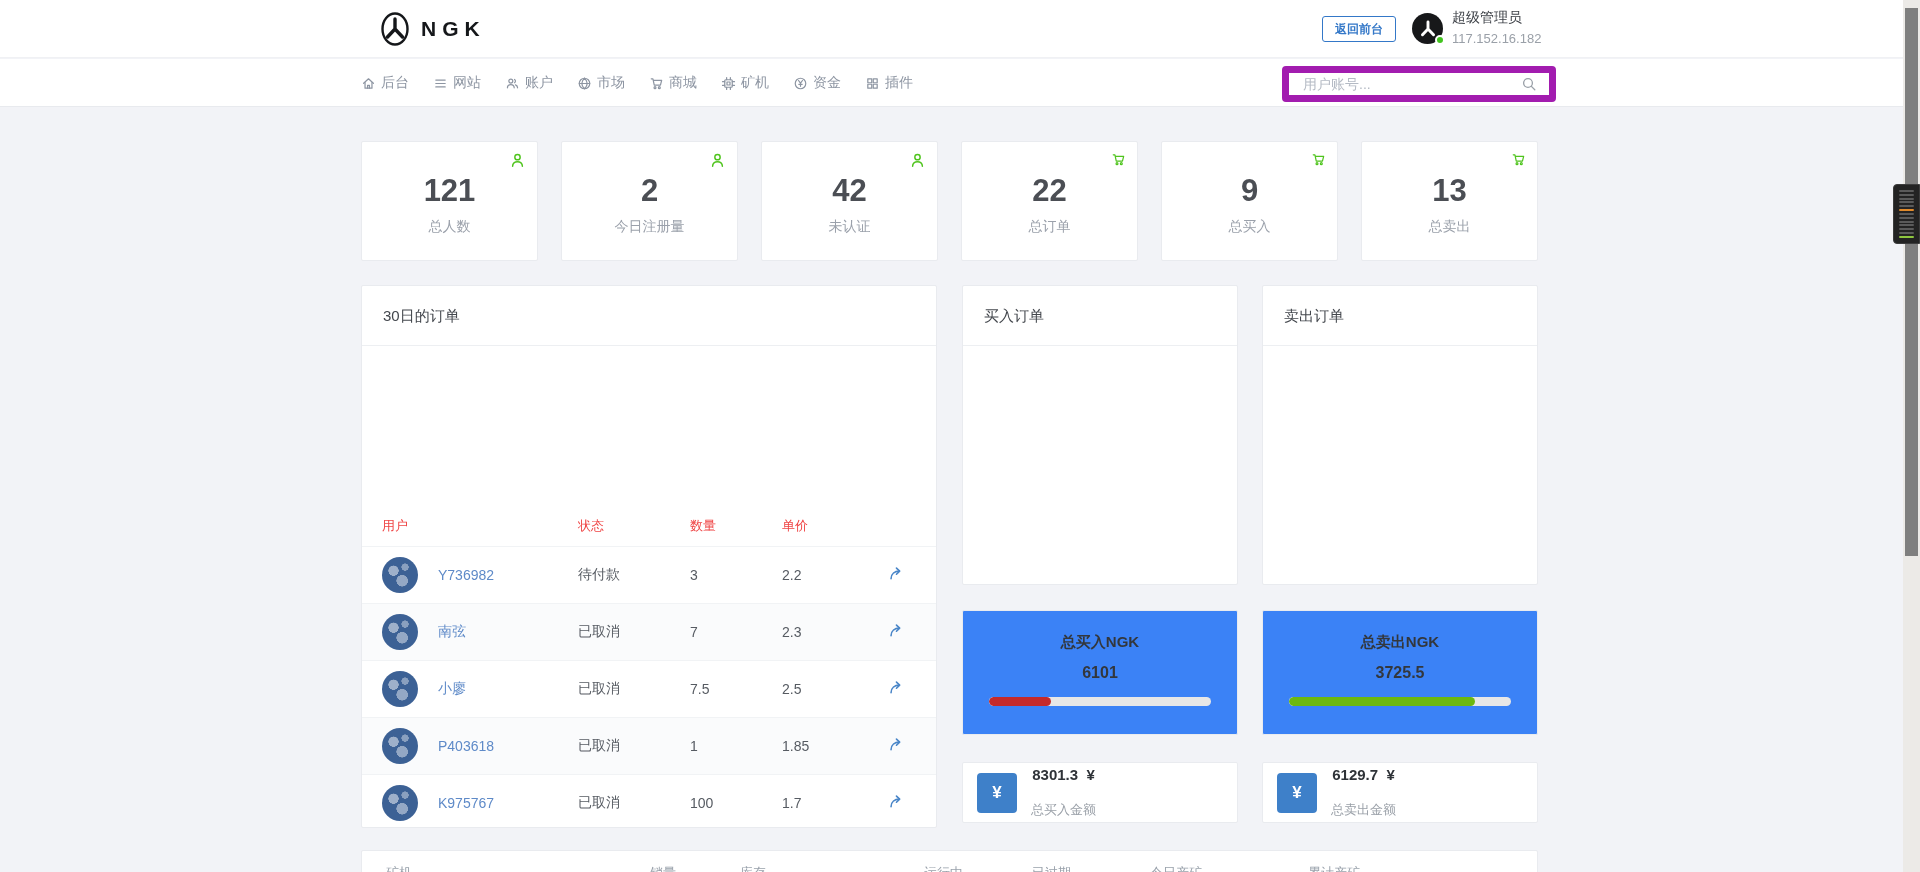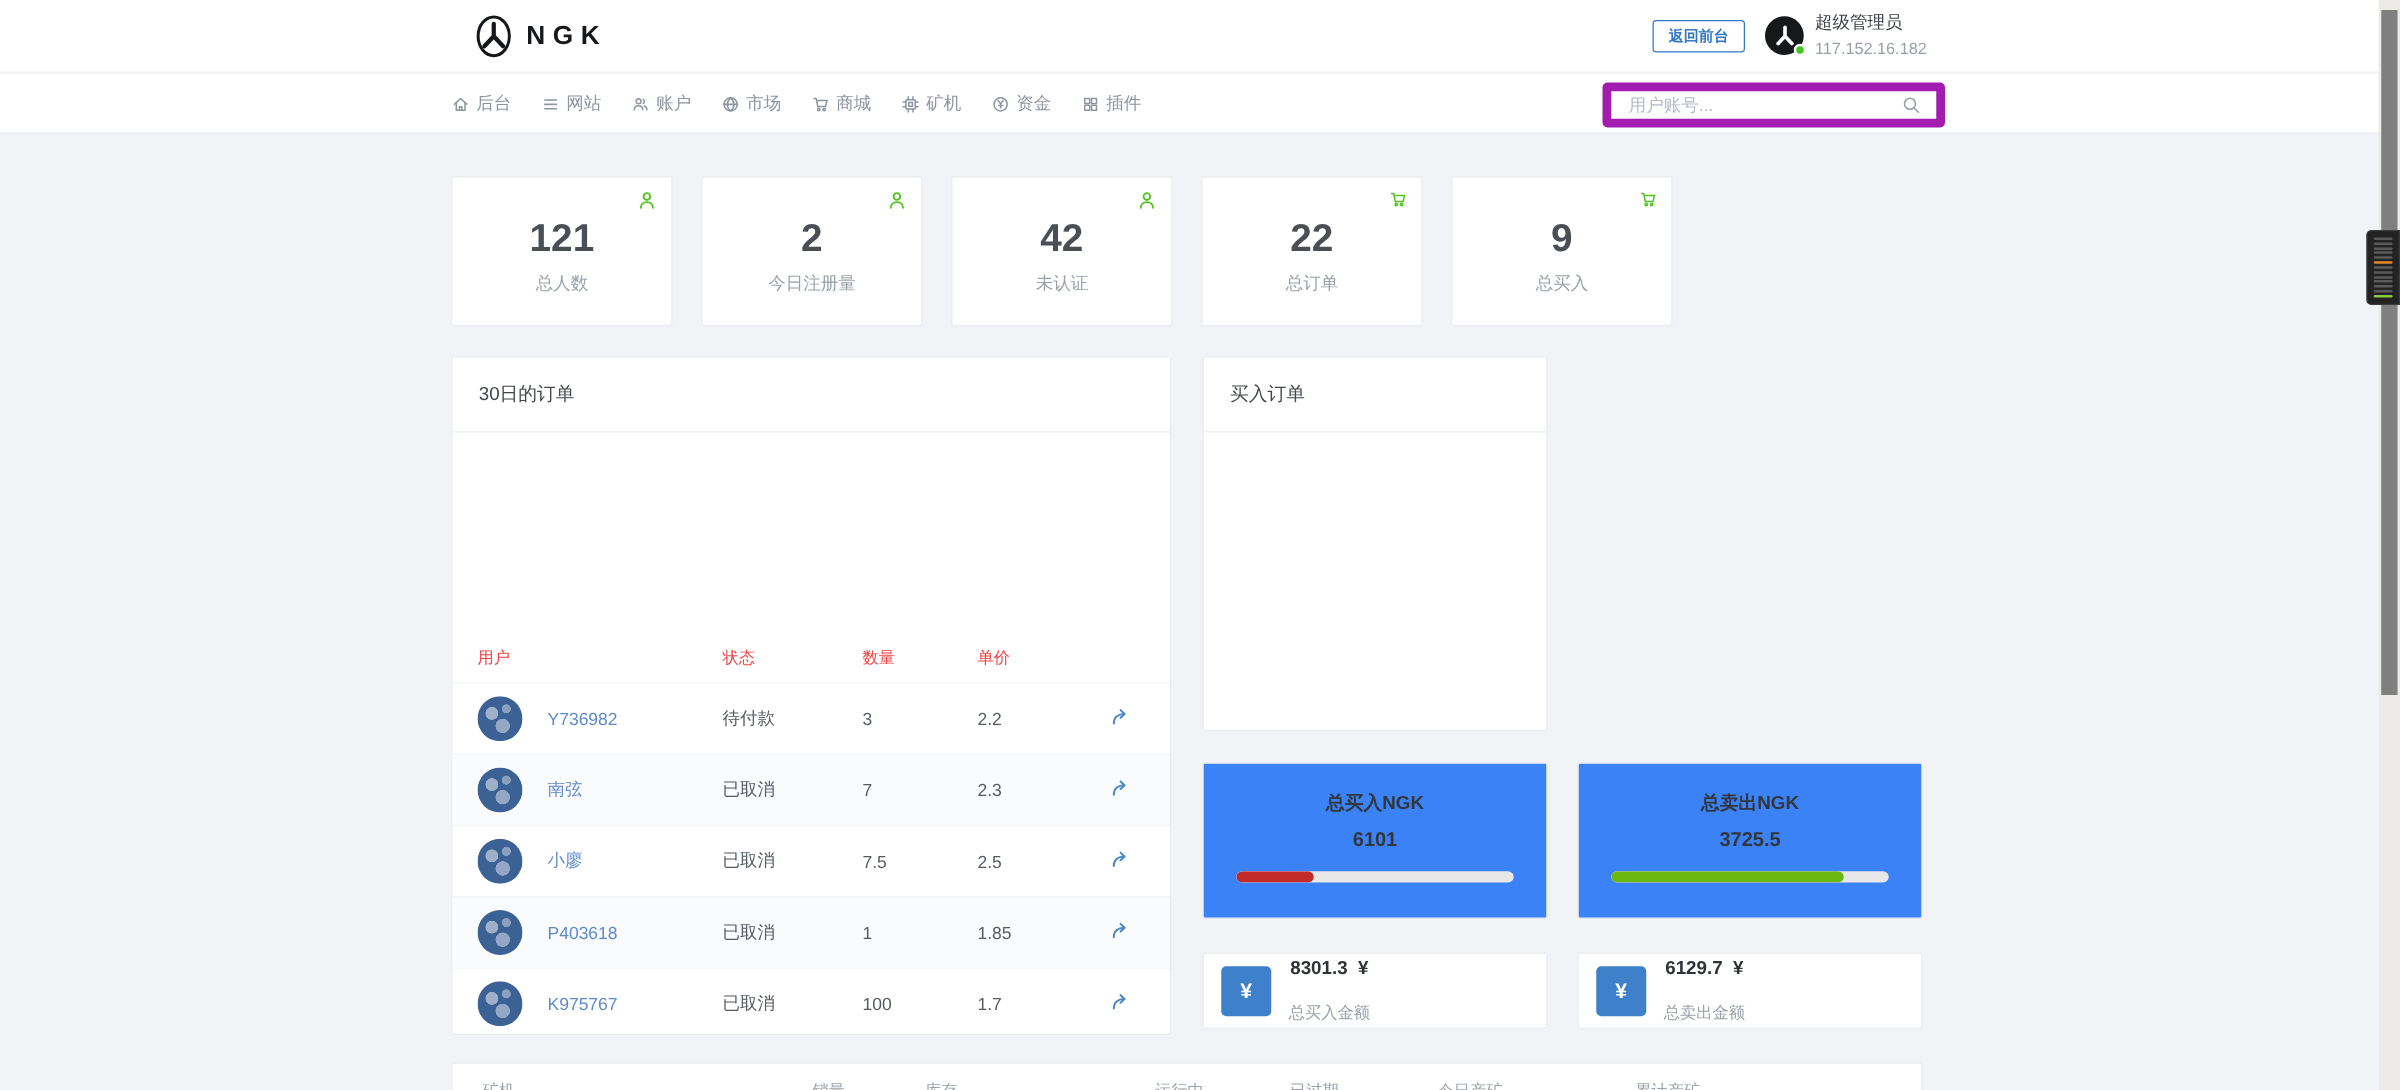--- a/index.html
+++ b/index.html
@@ -260,20 +260,31 @@
       <div class="stat-card">
         <span class="icn stat-icon">
           <svg width="15" height="15" viewBox="0 0 16 16" fill="none" stroke="currentColor" stroke-width="1.3" stroke-linecap="round" stroke-linejoin="round">
             <path d="M2.4 3h1.8l1.4 6.8h6.6l1.3-5.2H5"></path>
             <circle cx="6.4" cy="12.4" r="1"></circle>
             <circle cx="11" cy="12.4" r="1"></circle>
           </svg>
         </span>
         <div class="stat-value">9</div>
         <div class="stat-label">总买入</div>
+      </div>
+      <div class="stat-card">
+        <span class="icn stat-icon">
+          <svg width="15" height="15" viewBox="0 0 16 16" fill="none" stroke="currentColor" stroke-width="1.3" stroke-linecap="round" stroke-linejoin="round">
+            <path d="M2.4 3h1.8l1.4 6.8h6.6l1.3-5.2H5"></path>
+            <circle cx="6.4" cy="12.4" r="1"></circle>
+            <circle cx="11" cy="12.4" r="1"></circle>
+          </svg>
+        </span>
+        <div class="stat-value">13</div>
+        <div class="stat-label">总卖出</div>
       </div>
     </div>
 
   <section class="panel orders-panel">
     <div class="panel-title">30日的订单</div>
     <div class="chart-area"></div>
     <div class="thead">
       <span>用户</span>
       <span>状态</span>
       <span>数量</span>
@@ -344,20 +355,23 @@
                 <path d="M8.9 2.9 L11.9 5.8 L8.9 8.7"></path>
               </svg>
             </span></span>
         </div>
       </div>
   </section>
 
   <section class="panel buy-panel">
     <div class="panel-title">买入订单</div>
   </section>
+  <section class="panel sell-panel">
+    <div class="panel-title">卖出订单</div>
+  </section>
 
   <section class="total-card buy-total">
     <div class="total-title">总买入NGK</div>
     <div class="total-value">6101</div>
     <div class="progress-track">
       <div class="progress-fill" id="buy-progress" style="width: 28%; background: rgb(196, 42, 42);"></div>
     </div>
   </section>
   <section class="total-card sell-total">
     <div class="total-title">总卖出NGK</div>

